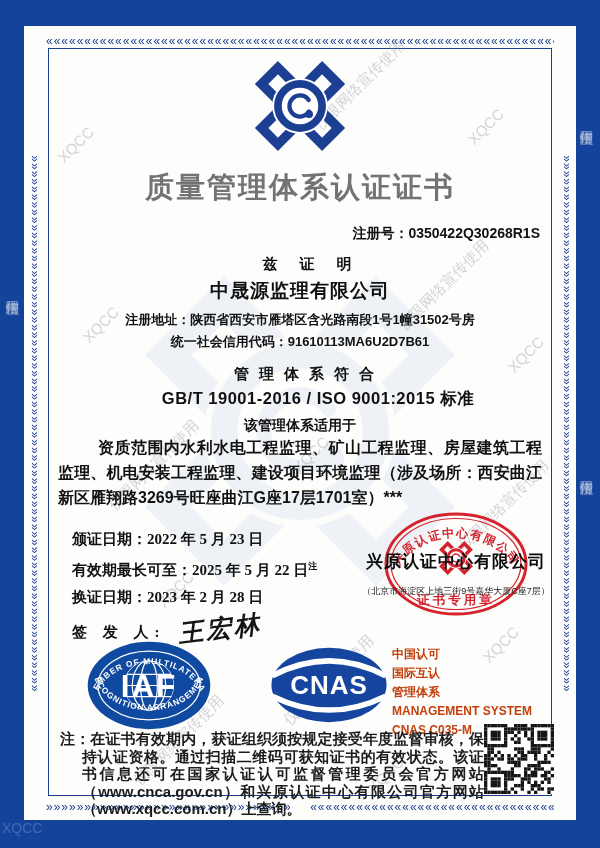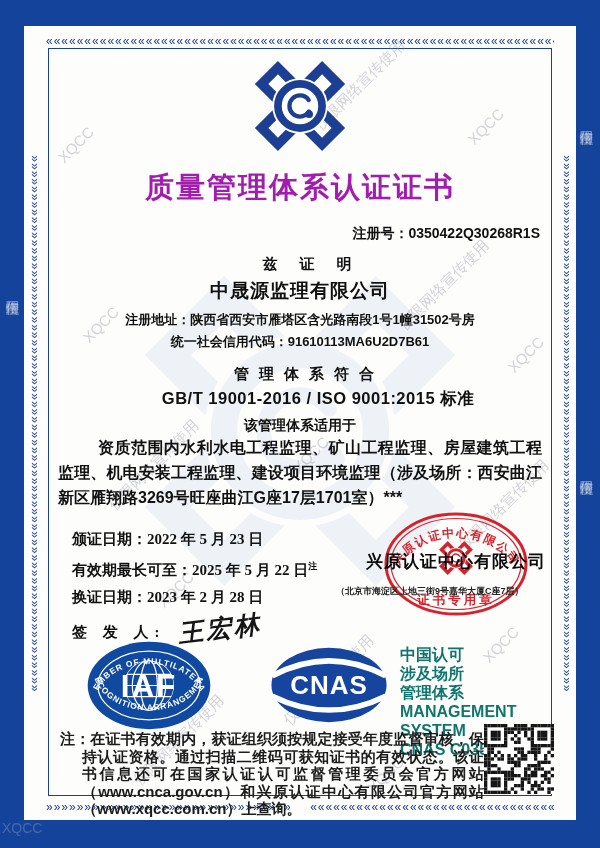--- a/index.html
+++ b/index.html
@@ -25,45 +25,45 @@
     transform:translate(-50%,-50%) rotate(-90deg);
     white-space:nowrap;color:#1b3f94;font-size:12px;letter-spacing:1px;}
   .inner-line{position:absolute;left:24px;right:24px;top:22px;bottom:24px;
     border:1.6px solid #1b3f94;pointer-events:none;}
   
   .abs{position:absolute;}
   .ctr{left:0;right:0;text-align:center;}
   .emblem-header{left:50%;top:32px;transform:translateX(-50%);width:96px;height:96px;color:#1c3f94;}
   .bg-emblem{left:50%;top:240px;transform:translateX(-50%);width:330px;height:330px;
     color:#3a6cc0;opacity:.07;pointer-events:none;}
-  .title{top:142px;font-size:29px;font-weight:bold;letter-spacing:2px;color:#a21caf;}
+  .title{top:142px;font-size:29px;font-weight:bold;letter-spacing:2px;color:#737373;}
   .reg-line{top:199px;right:36px;font-size:14px;font-weight:bold;margin-left:41px;}
   .attest{top:229px;font-size:15px;font-weight:bold;letter-spacing:22px;padding-left:36px;}
   .company{top:252px;font-size:19px;font-weight:bold;letter-spacing:1px;}
   .addr-line{top:285px;font-size:13px;font-weight:600;}
   .code-line{top:307px;font-size:13px;font-weight:600;}
   .conform{top:339px;font-size:15px;font-weight:bold;letter-spacing:10px;padding-left:18px;}
   .standard{top:362px;font-size:16.5px;font-weight:bold;letter-spacing:.5px;margin-left:36px;}
   .scope-intro{top:391px;font-size:14px;font-weight:600;}
   .scope{top:409px;left:34px;right:34px;font-size:16px;font-weight:bold;
     line-height:25px;text-align:justify;text-indent:2.5em;}
   .dates{left:48px;top:500px;font-family:"Liberation Serif","DejaVu Serif",serif;
     font-size:15px;font-weight:bold;line-height:27px;}
   .dates sup{font-size:9px;}
   .signer-row{left:48px;top:586px;font-family:"Liberation Serif","DejaVu Serif",serif;
     font-size:15px;font-weight:bold;letter-spacing:6px;}
   .signature{display:inline-block;margin-left:14px;font-size:25px;letter-spacing:3px;
     transform:rotate(-7deg) skewX(-14deg);font-weight:bold;color:#151515;}
   .seal-svg{left:357px;top:484px;width:150px;height:108px;}
   .seal-name{top:524px;left:312px;width:240px;text-align:center;
     font-size:17px;font-weight:bold;letter-spacing:1px;color:#0a0a0a;}
-  .seal-addr{top:559px;left:312px;width:240px;text-align:left;font-size:9px;color:#222;font-weight:bold;}
+  .seal-addr{top:559px;left:312px;width:240px;text-align:center;font-size:9px;color:#222;}
   .iaf-svg{left:60px;top:612px;width:130px;height:95px;}
   .cnas-svg{left:240px;top:620px;width:130px;height:78px;}
-  .acc-text{left:376px;top:619px;font-size:16px;line-height:19px;color:#0f766e;font-weight:600;}
+  .acc-text{left:368px;top:619px;font-size:12px;line-height:19px;color:#c2410c;font-weight:600;}
   .footnote{left:36px;top:704px;width:402px;font-size:15px;line-height:17.5px;
     font-weight:600;color:#1c1c1c;padding-left:22px;text-indent:-22px;text-align:justify;}
   .qr{left:460px;top:698px;width:70px;height:70px;background:#fff;}
   .qr svg{width:70px;height:70px;fill:#161616;}
   
   .wm{position:absolute;color:rgba(140,145,155,.38);font-size:15px;
     transform:rotate(-45deg);white-space:nowrap;pointer-events:none;user-select:none;}
   .wm-border{position:absolute;color:rgba(255,255,255,.20);font-size:14px;
     white-space:nowrap;pointer-events:none;user-select:none;}
   .wm-v{writing-mode:vertical-rl;}
@@ -194,21 +194,21 @@
 
   <svg class="abs cnas-svg" viewBox="0 0 130 84">
     <ellipse cx="65" cy="42" rx="62" ry="40" fill="#15459e"></ellipse>
     <path d="M4 32 Q 65 0 126 32" stroke="#fff" stroke-width="6" fill="none"></path>
     <path d="M4 54 Q 65 84 126 54" stroke="#fff" stroke-width="6" fill="none"></path>
     <text x="65" y="52" font-size="28" font-weight="bold" fill="#fff" text-anchor="middle" letter-spacing="1">CNAS</text>
   </svg>
 
   <div class="abs acc-text">
     <div>中国认可</div>
-    <div>涉及场所</div>
+    <div>国际互认</div>
     <div>管理体系</div>
     <div>MANAGEMENT SYSTEM</div>
     <div>CNAS C035-M</div>
   </div>
 
   <div class="abs footnote">注：在证书有效期内，获证组织须按规定接受年度监督审核，保持认证资格。通过扫描二维码可获知证书的有效状态。该证书信息还可在国家认证认可监督管理委员会官方网站（www.cnca.gov.cn）和兴原认证中心有限公司官方网站（www.xqcc.com.cn）上查询。</div>
 
   <div class="abs qr">
     <svg viewBox="0 0 63 63">
         <g id="qr-cells">

